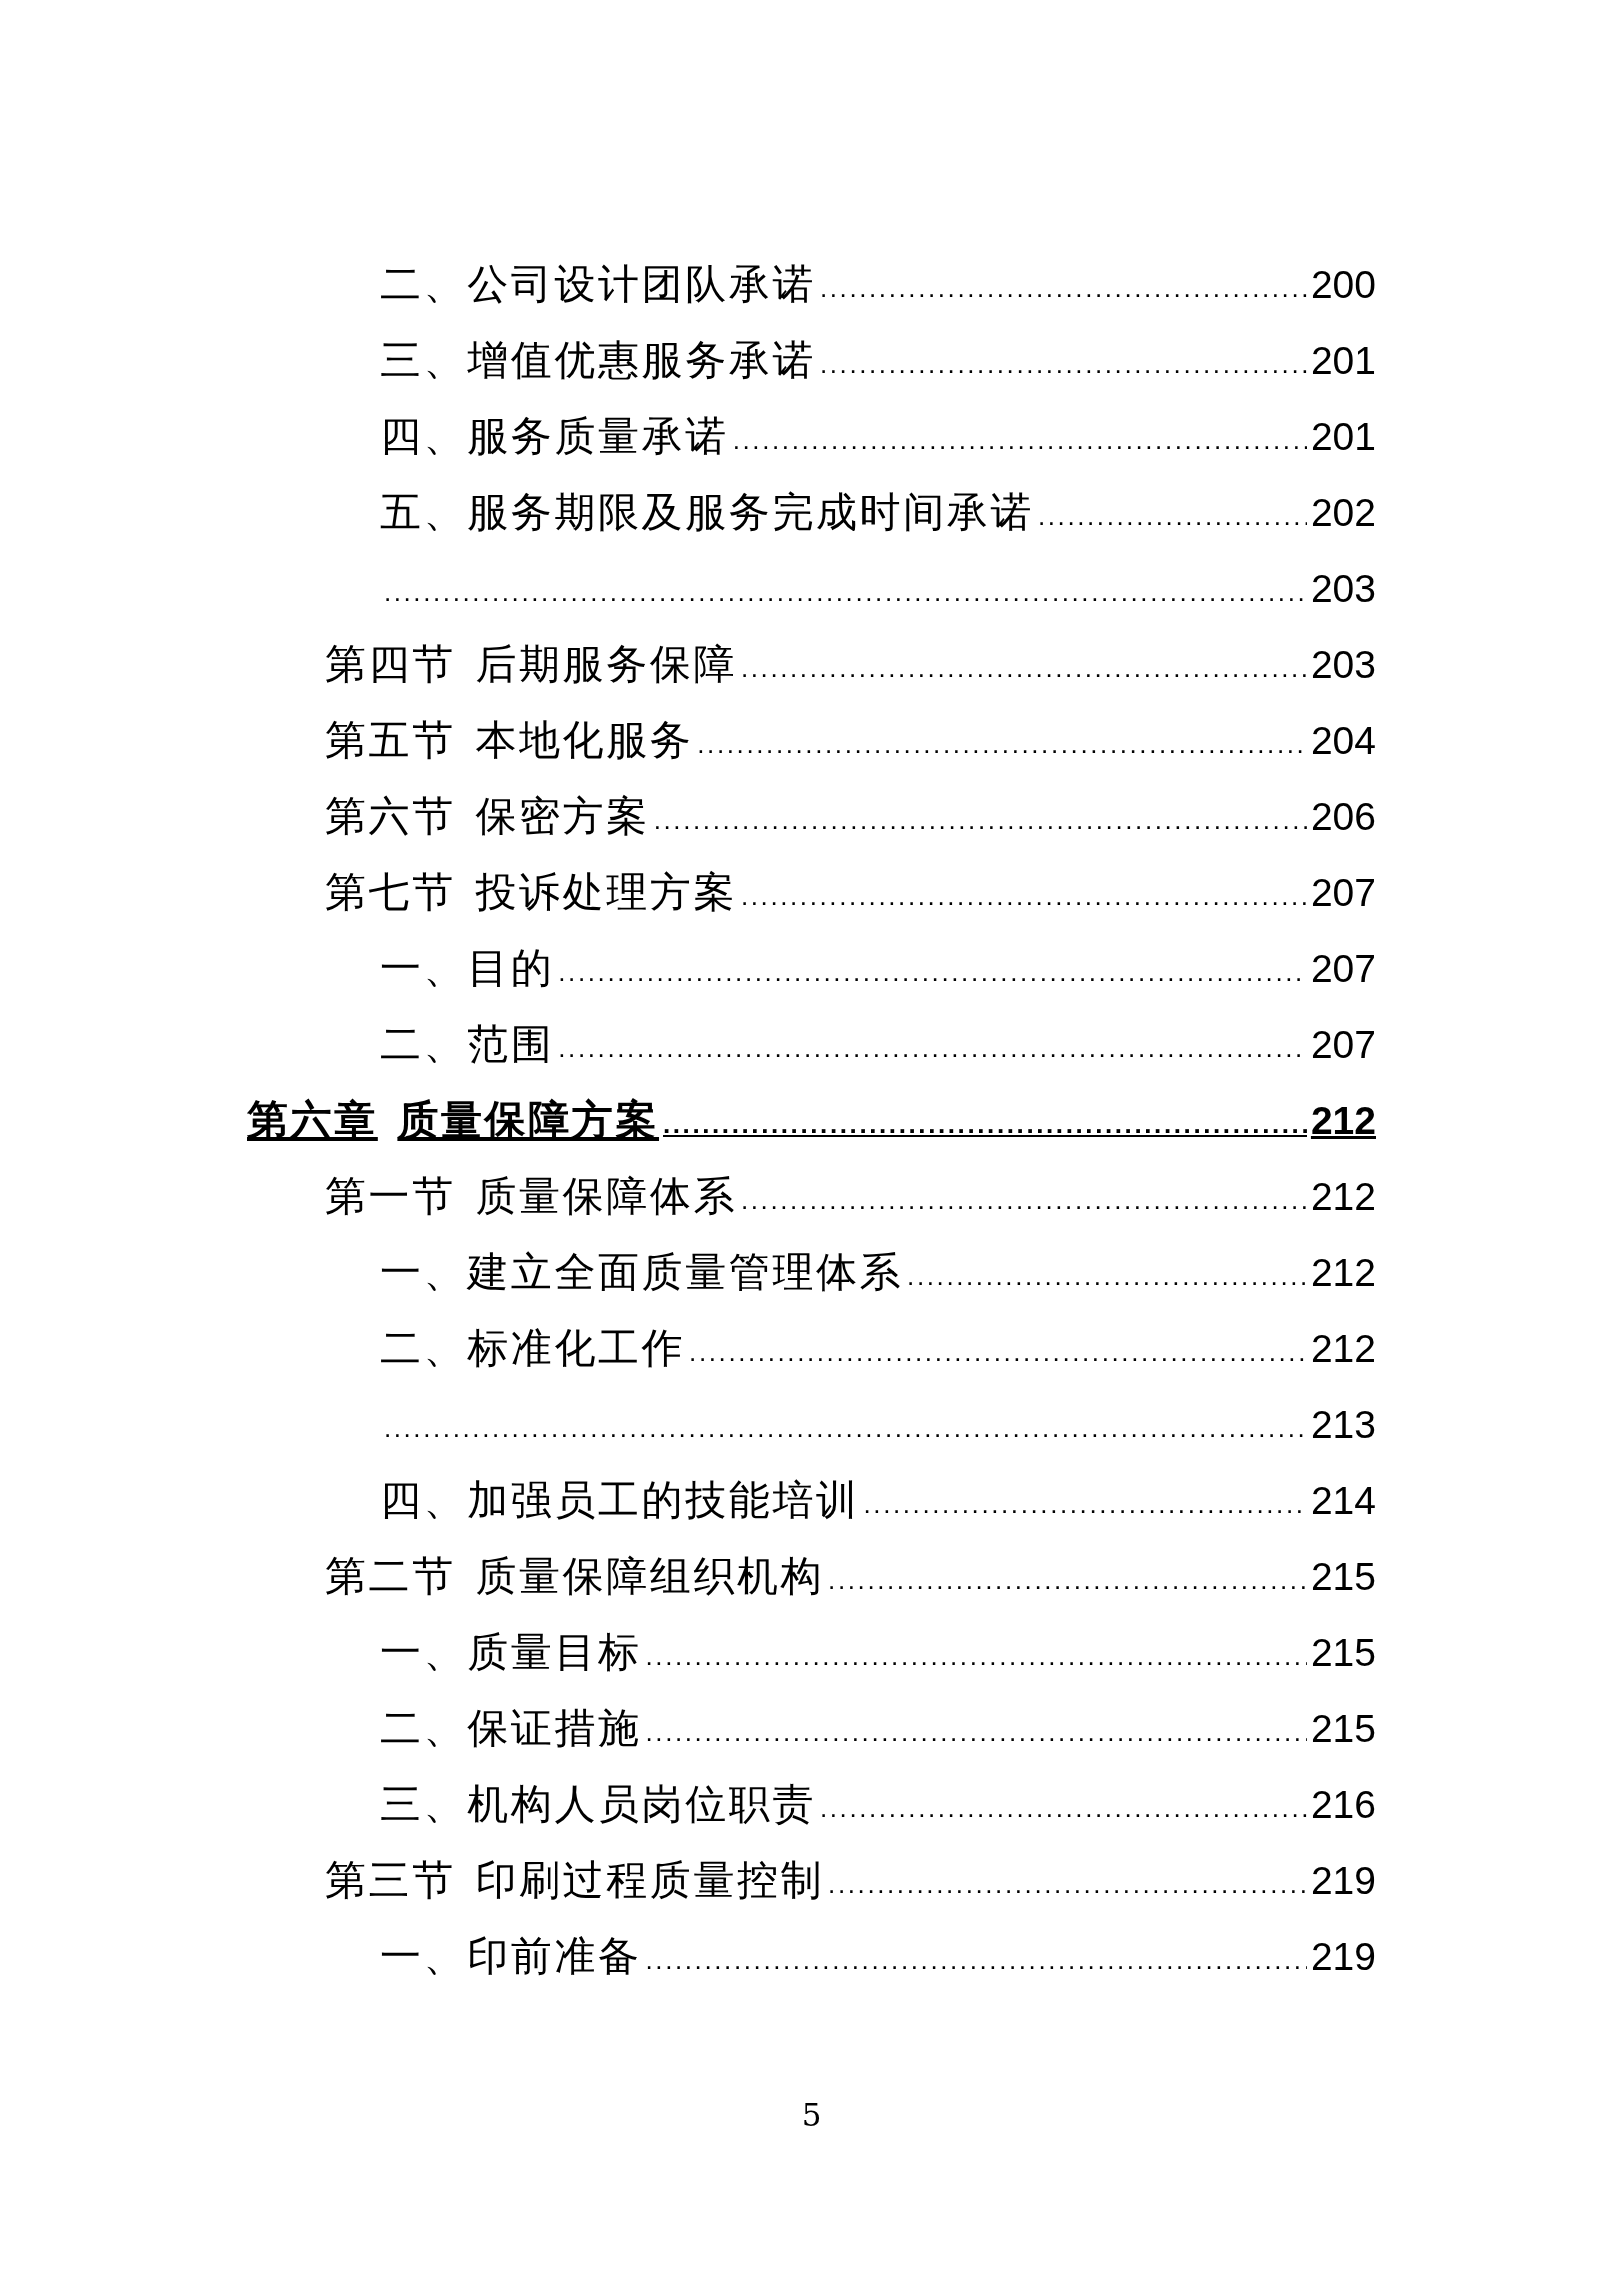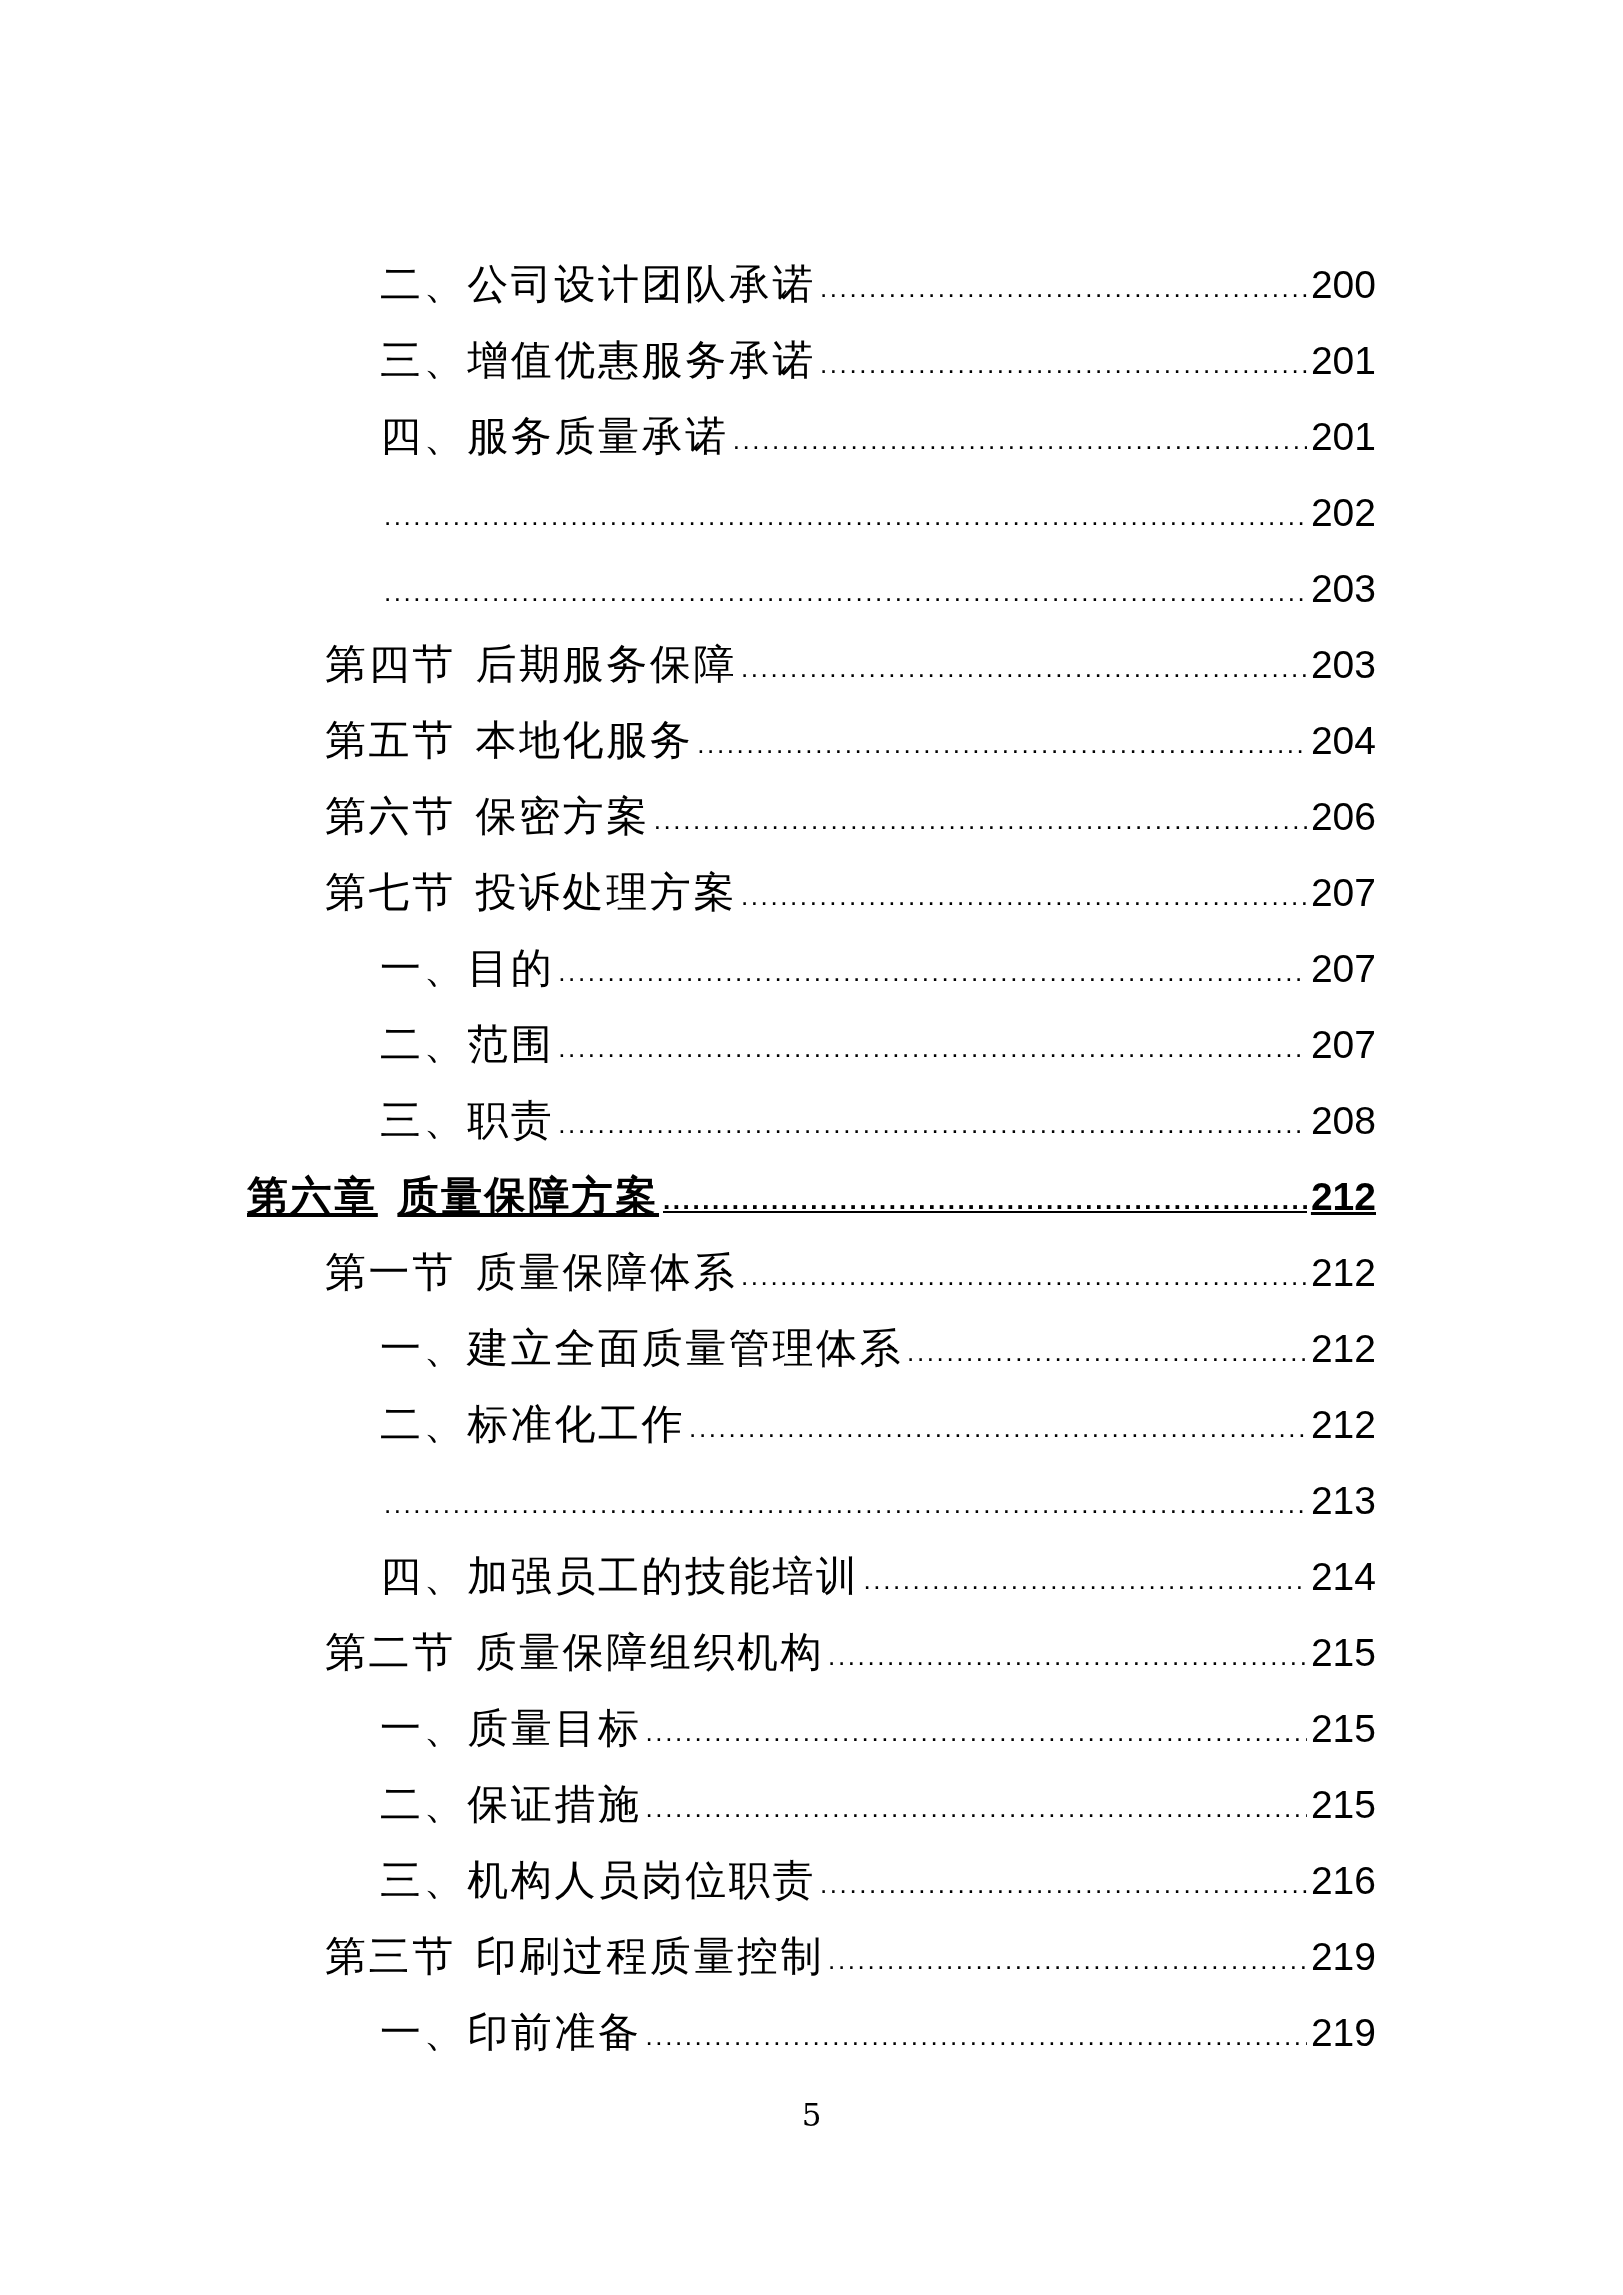--- a/index.html
+++ b/index.html
@@ -100,20 +100,21 @@
     </div>
   <div class="toc-row lvl-3">
       <div class="toc-line">
         <span class="toc-title"><span>四、</span><span>服务质量承诺</span></span>
         <span class="toc-leader"></span>
         <span class="toc-page">201</span>
       </div>
     </div>
   <div class="toc-row lvl-3">
       <div class="toc-line">
+        <span class="toc-title"><span>五、</span><span>服务期限及服务完成时间承诺</span></span>
         <span class="toc-leader"></span>
         <span class="toc-page">202</span>
       </div>
     </div>
   <div class="toc-row lvl-3">
       <div class="toc-line">
         <span class="toc-leader"></span>
         <span class="toc-page">203</span>
       </div>
     </div>
@@ -152,27 +153,20 @@
         <span class="toc-page">207</span>
       </div>
     </div>
   <div class="toc-row lvl-3">
       <div class="toc-line">
         <span class="toc-title"><span>二、</span><span>范围</span></span>
         <span class="toc-leader"></span>
         <span class="toc-page">207</span>
       </div>
     </div>
-  <div class="toc-row lvl-3">
-      <div class="toc-line">
-        <span class="toc-title"><span>三、</span><span>职责</span></span>
-        <span class="toc-leader"></span>
-        <span class="toc-page">208</span>
-      </div>
-    </div>
   <div class="toc-row lvl-1">
       <div class="toc-line">
         <span class="toc-title"><span>第六章</span><span class="sep"></span><span>质量保障方案</span></span>
         <span class="toc-leader"></span>
         <span class="toc-page">212</span>
       </div>
     </div>
   <div class="toc-row lvl-2">
       <div class="toc-line">
         <span class="toc-title"><span>第一节</span><span class="sep"></span><span>质量保障体系</span></span>

